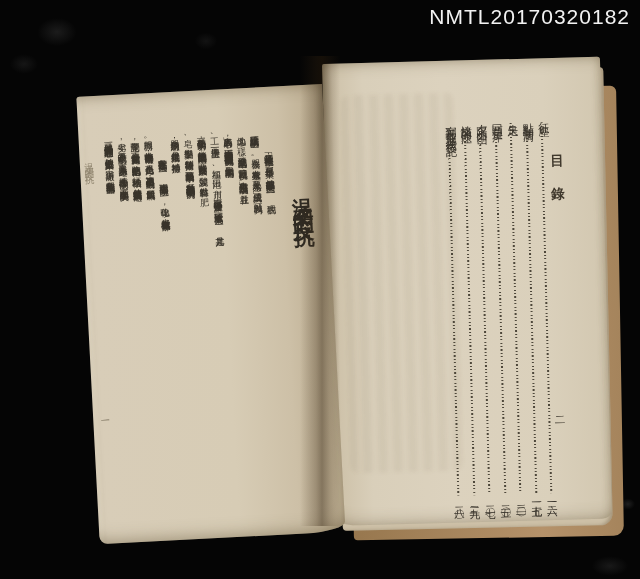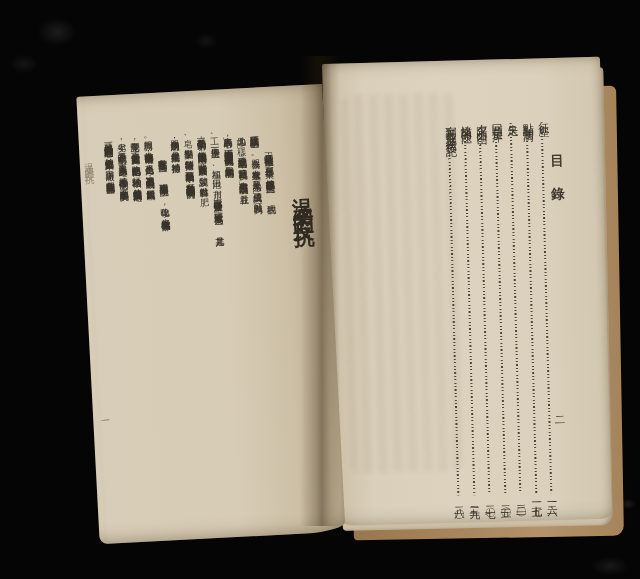--- a/index.html
+++ b/index.html
@@ -60,20 +60,21 @@
   .bcol{white-space:nowrap;}
   .running-head{position:absolute;left:2px;top:59px;font-size:9.5px;letter-spacing:3px;
      color:#90856f;white-space:nowrap;}
   .folio-left{position:absolute;left:5px;top:320px;font-size:9px;color:#6e6552;}
 </style>
 </head>
 <body>
 
 <div class="stage">
   <div class="bg-smudges"></div>
+  <div class="watermark">NMTL20170320182</div>
 
   <div class="edge-tan"></div>
   <div class="edge-cream"></div>
 
   <div class="page-right">
     <div class="ghost"></div>
     <div class="toc-header v">目　錄</div>
     <div class="toc v">
       <div class="toc-entry">
         <span class="toc-title">征塵</span>

